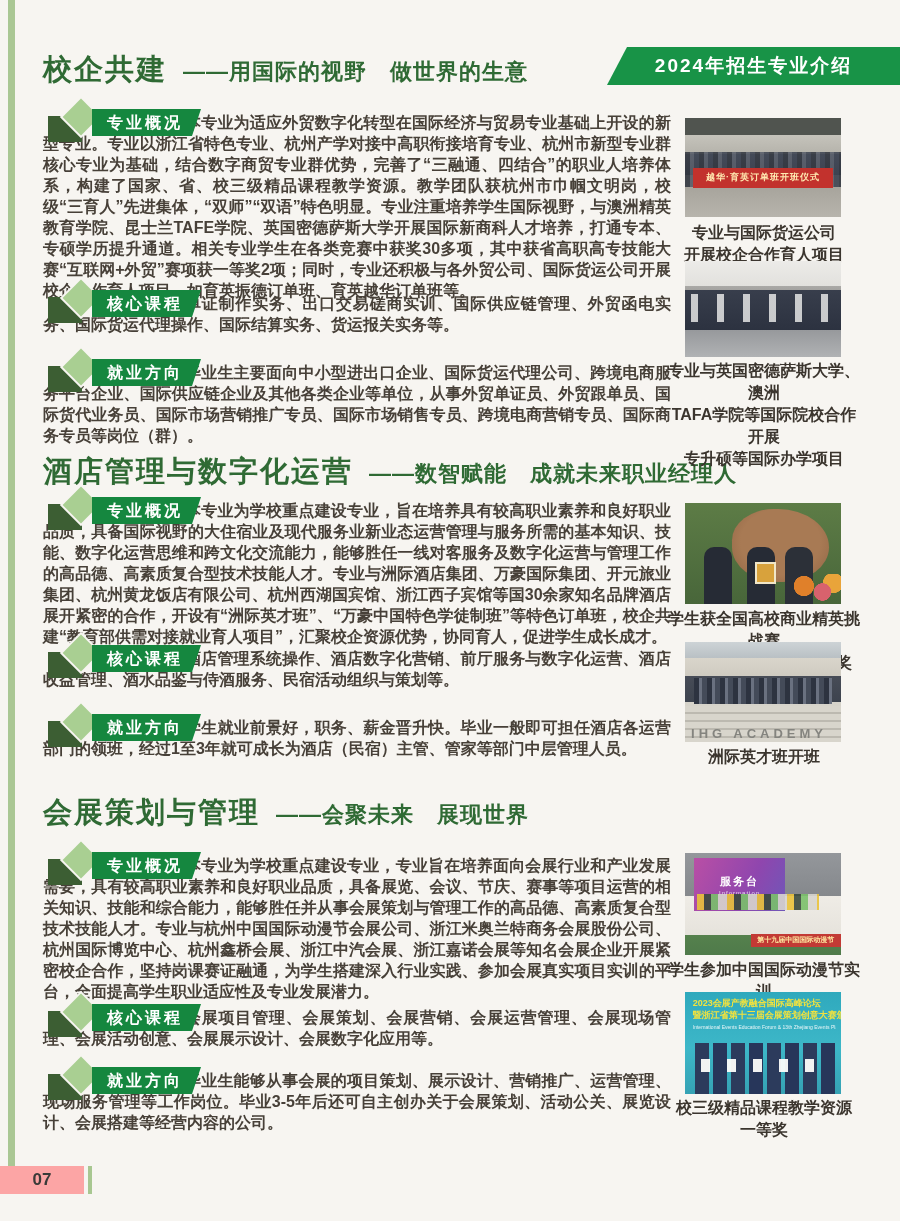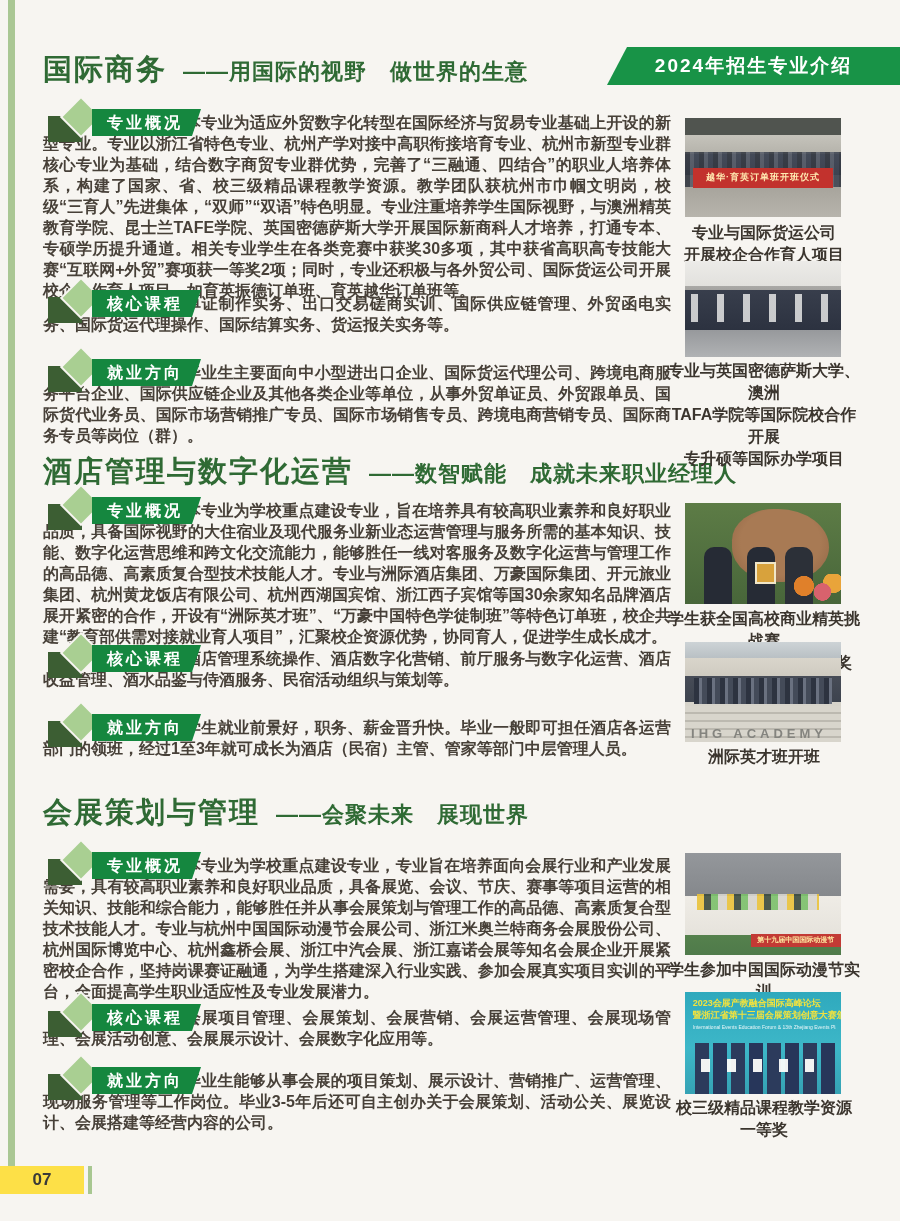--- a/index.html
+++ b/index.html
@@ -114,35 +114,35 @@
   .t6a{position:absolute;top:5%;left:5%;right:3%;color:#f2e23e;font-size:9px;font-weight:bold;white-space:nowrap;}
   .t6b{position:absolute;top:17%;left:5%;right:3%;color:#f2e23e;font-size:9px;font-weight:bold;white-space:nowrap;}
   .t6c{position:absolute;top:31%;left:5%;right:3%;color:#e8f6f8;font-size:5px;white-space:nowrap;overflow:hidden;}
   .crowd6{position:absolute;bottom:0;left:4%;right:4%;height:50%;
     background:repeating-linear-gradient(90deg,transparent 0 4px,#2c3b5c 4px 18px,transparent 18px 22px,#27365a 22px 36px);}
   .certs6{position:absolute;bottom:22%;left:10%;right:10%;height:12%;
     background:repeating-linear-gradient(90deg,rgba(252,252,250,.95) 0 9px,transparent 9px 26px);}
   #cap6{top:1097px}
 
   
-  .page-num{position:absolute;left:0;top:1166px;width:84px;height:28px;background:#fde047;
+  .page-num{position:absolute;left:0;top:1166px;width:84px;height:28px;background:#fca5a5;
     color:#3a3a38;font-size:17px;font-weight:bold;display:flex;align-items:center;justify-content:center;}
   .page-num-strip{position:absolute;left:88px;top:1166px;width:4px;height:28px;background:#a8c791;}
 </style>
 </head>
 <body>
 
 <div class="stripe"></div>
 
 <div class="edition-banner">
   <span>2024年招生专业介绍</span>
 </div>
 
 <div class="sec-head" id="sec1-head">
-  <span class="sec-title">国际商务</span><span class="sec-sub">——用国际的视野　做世界的生意</span>
+  <span class="sec-title">校企共建</span><span class="sec-sub">——用国际的视野　做世界的生意</span>
 </div>
 
 <div class="block" id="s1-overview">
   <div class="badge">
     <span class="sq"></span>
     <span class="dia"></span>
     <span class="flag">专业概况</span>
   </div>
   <span>本专业为适应外贸数字化转型在国际经济与贸易专业基础上开设的新型专业。专业以浙江省特色专业、杭州产学对接中高职衔接培育专业、杭州市新型专业群核心专业为基础，结合数字商贸专业群优势，完善了“三融通、四结合”的职业人培养体系，构建了国家、省、校三级精品课程教学资源。教学团队获杭州市巾帼文明岗，校级“三育人”先进集体，“双师”“双语”特色明显。专业注重培养学生国际视野，与澳洲精英教育学院、昆士兰TAFE学院、英国密德萨斯大学开展国际新商科人才培养，打通专本、专硕学历提升通道。相关专业学生在各类竞赛中获奖30多项，其中获省高职高专技能大赛“互联网+外贸”赛项获一等奖2项；同时，专业还积极与各外贸公司、国际货运公司开展校企合作育人项目，如育英振德订单班、育英越华订单班等。</span>
 </div>
@@ -253,20 +253,24 @@
 （酒店实践赛道）一等奖</div>
 
 <div class="photo" id="photo4">
   <div class="crowd4"></div>
   <div class="stairs"></div>
   <div class="ihg">IHG ACADEMY</div>
 </div>
 <div class="caption" id="cap4">洲际英才班开班</div>
 
 <div class="photo" id="photo5">
+  <div class="panel5">
+    <span class="svc">服务台</span>
+    <span class="inf">Information</span>
+  </div>
   <div class="crowd5"></div>
   <div class="redstrip5">第十九届中国国际动漫节</div>
 </div>
 <div class="caption" id="cap5">学生参加中国国际动漫节实训</div>
 
 <div class="photo" id="photo6">
   <div class="t6a">2023会展产教融合国际高峰论坛</div>
   <div class="t6b">暨浙江省第十三届会展策划创意大赛颁奖</div>
   <div class="t6c">International Events Education Forum &amp; 13th Zhejiang Events Planning Creativity Competition Award Ceremony</div>
   <div class="crowd6"></div>

